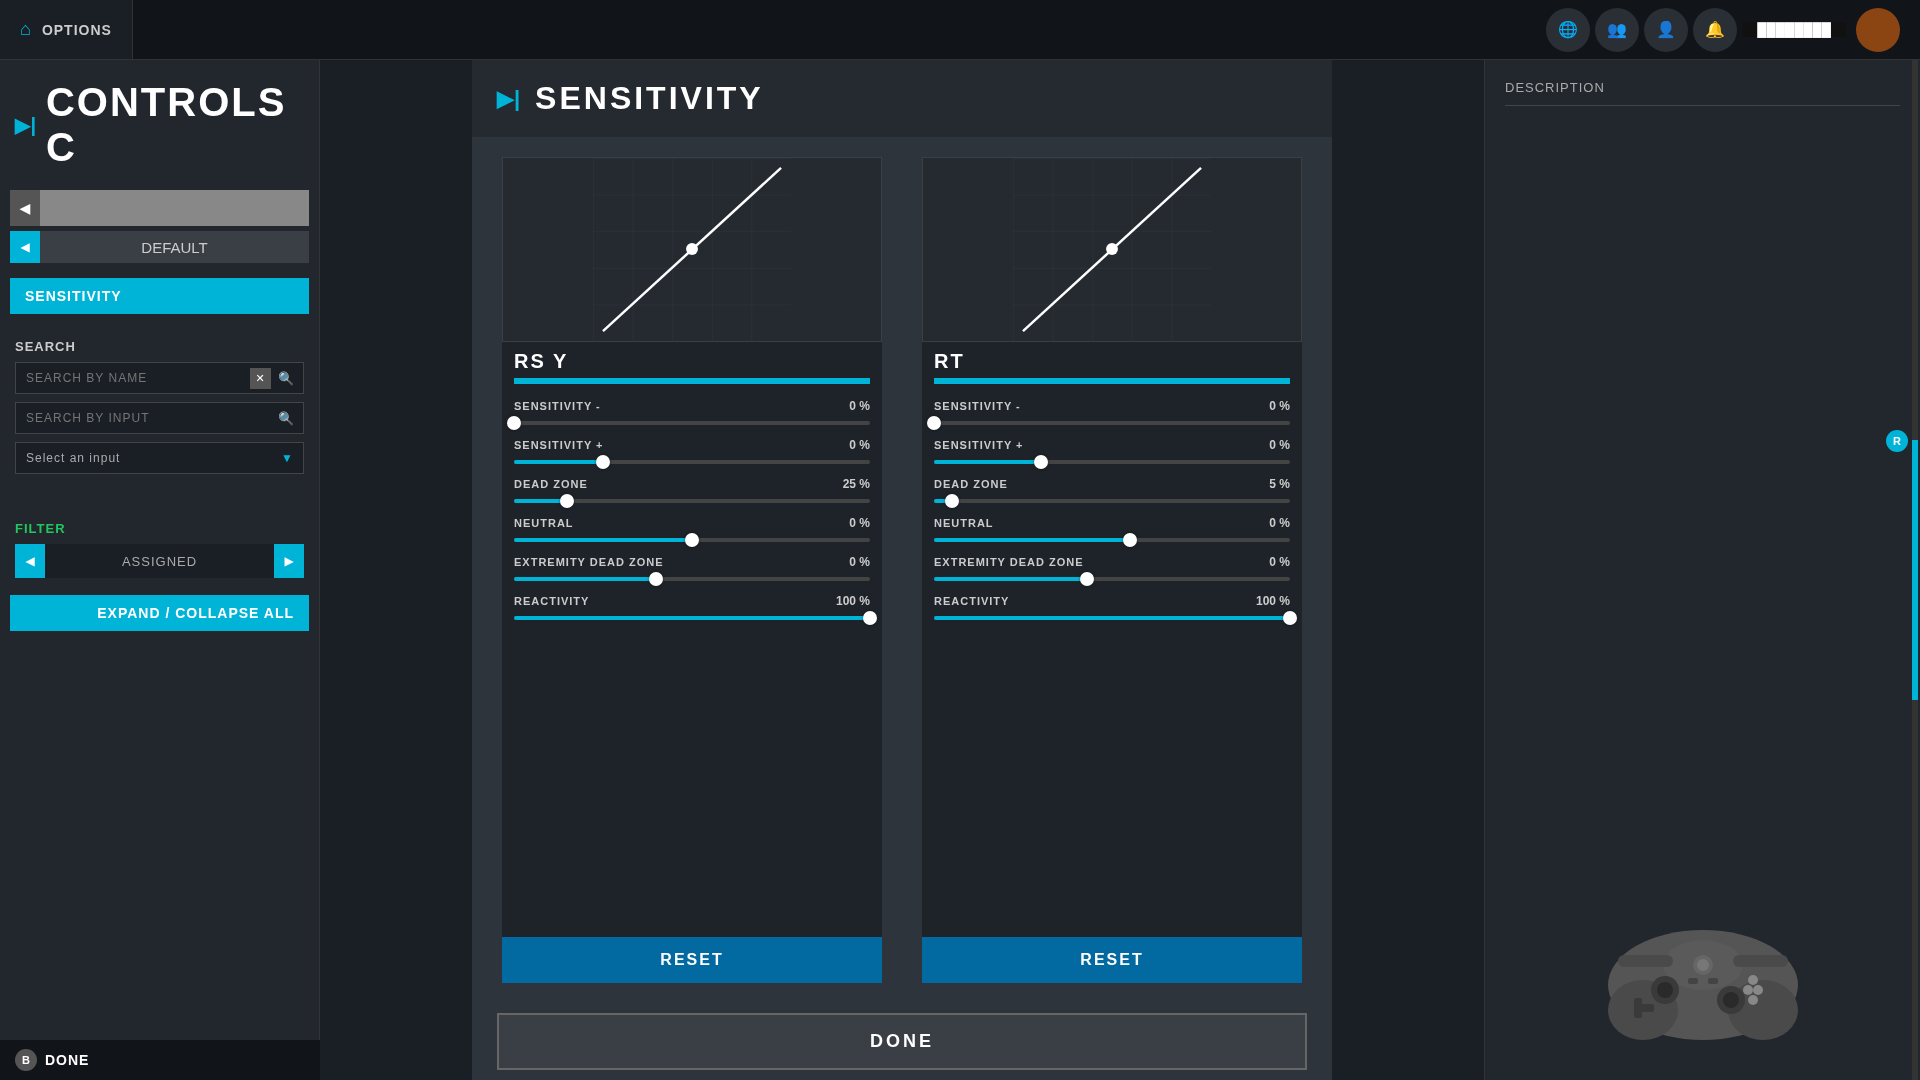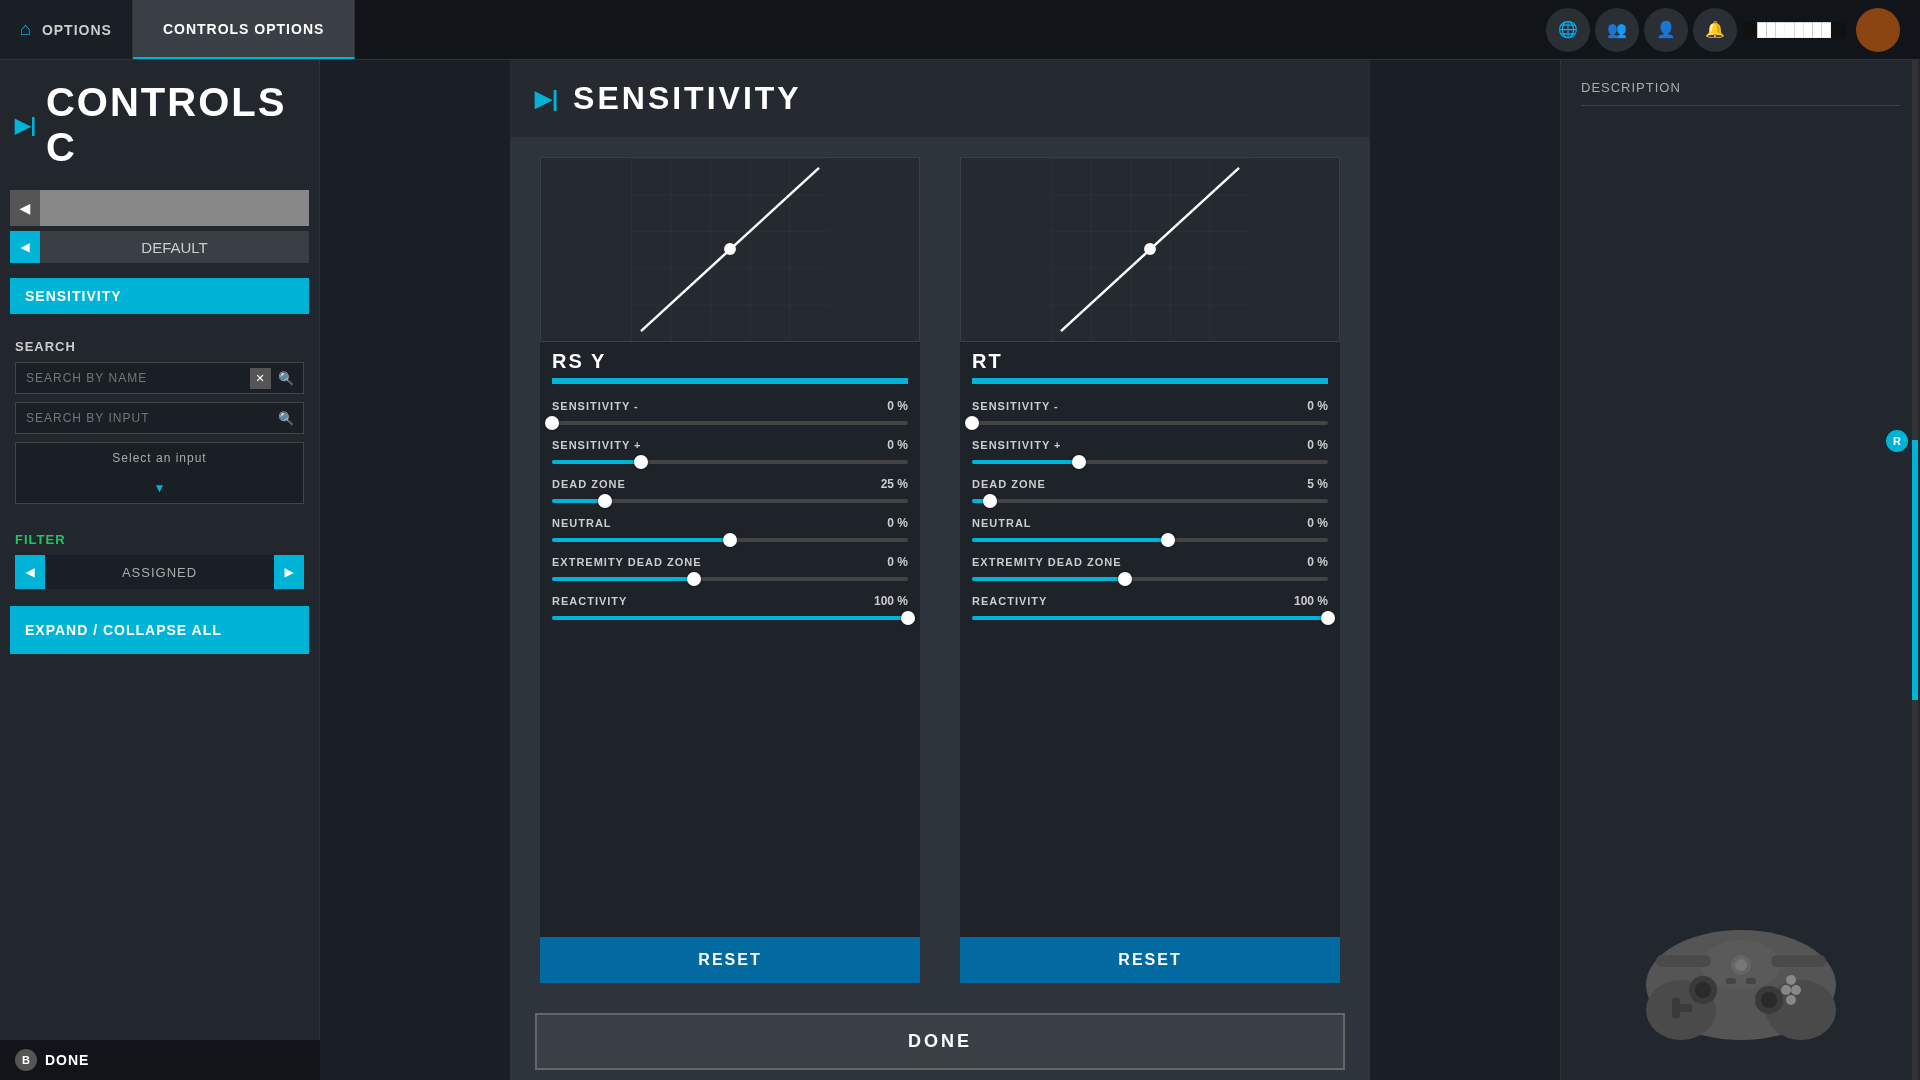--- a/index.html
+++ b/index.html
@@ -232,23 +232,22 @@
       padding: 6px 8px;
       color: #aaa;
       font-size: 13px;
     }
 
     .select-input-row {
       display: flex;
       align-items: center;
       background: #1a1f26;
       border: 1px solid #444;
-      margin-bottom: 13px;
-      cursor: pointer;
-      flex-direction: column;
+      margin-bottom: 32px;
+      cursor: pointer;
     }
     .select-input-row span {
       flex: 1;
       padding: 8px 10px;
       font-size: 12px;
       color: #aaa;
       letter-spacing: 1px;
     }
     .select-input-arrow {
       padding: 8px 10px;
@@ -287,27 +286,27 @@
       flex: 1;
       text-align: center;
       font-size: 13px;
       color: #aaa;
       letter-spacing: 1px;
     }
 
     .expand-collapse-btn {
       background: #00b4d8;
       margin: 0 10px;
-      padding: 16px 15px;
+      padding: 10px 15px;
       font-size: 14px;
       font-weight: bold;
       letter-spacing: 1px;
       cursor: pointer;
       text-transform: uppercase;
-      text-align: left;
+      text-align: right;
     }
 
     
     .center-area {
       flex: 1;
       position: relative;
       display: flex;
       align-items: flex-start;
       justify-content: center;
       padding-top: 0;
@@ -452,21 +451,21 @@
       font-weight: bold;
       letter-spacing: 3px;
       text-align: center;
       padding: 16px;
       cursor: pointer;
       width: 100%;
     }
 
     
     .right-panel {
-      width: 360px;
+      width: 436px;
       background: #22272e;
       border-left: 1px solid #333;
       display: flex;
       flex-direction: column;
       position: relative;
     }
 
     .description-area {
       padding: 20px;
     }
@@ -563,23 +562,20 @@
     }
 
   </style>
 </head>
 <body>
 
 <div class="topbar">
   <div class="topbar-home">
     <span class="home-icon">⌂</span>
     <span>OPTIONS</span>
-  </div>
-  <div class="topbar-tab active">
-    <span>CONTROLS OPTIONS</span>
   </div>
   <div class="topbar-icons">
     <div class="topbar-icon-btn">🌐</div>
     <div class="topbar-icon-btn">👥</div>
     <div class="topbar-icon-btn">👤</div>
     <div class="topbar-icon-btn">🔔</div>
     <div class="topbar-name-box">
       <span>████████</span>
     </div>
     <div class="topbar-avatar"></div>

